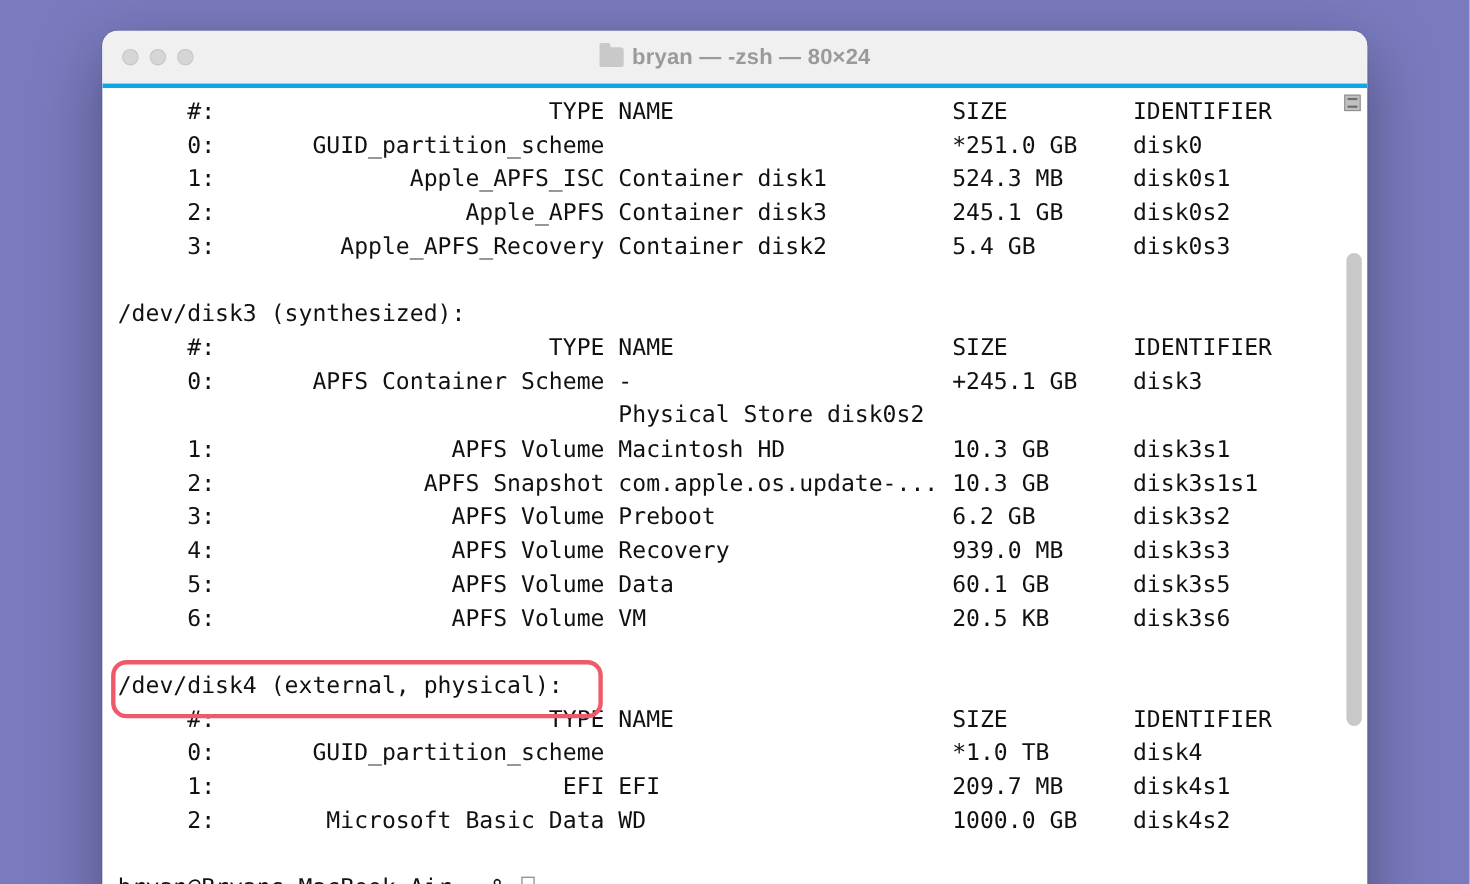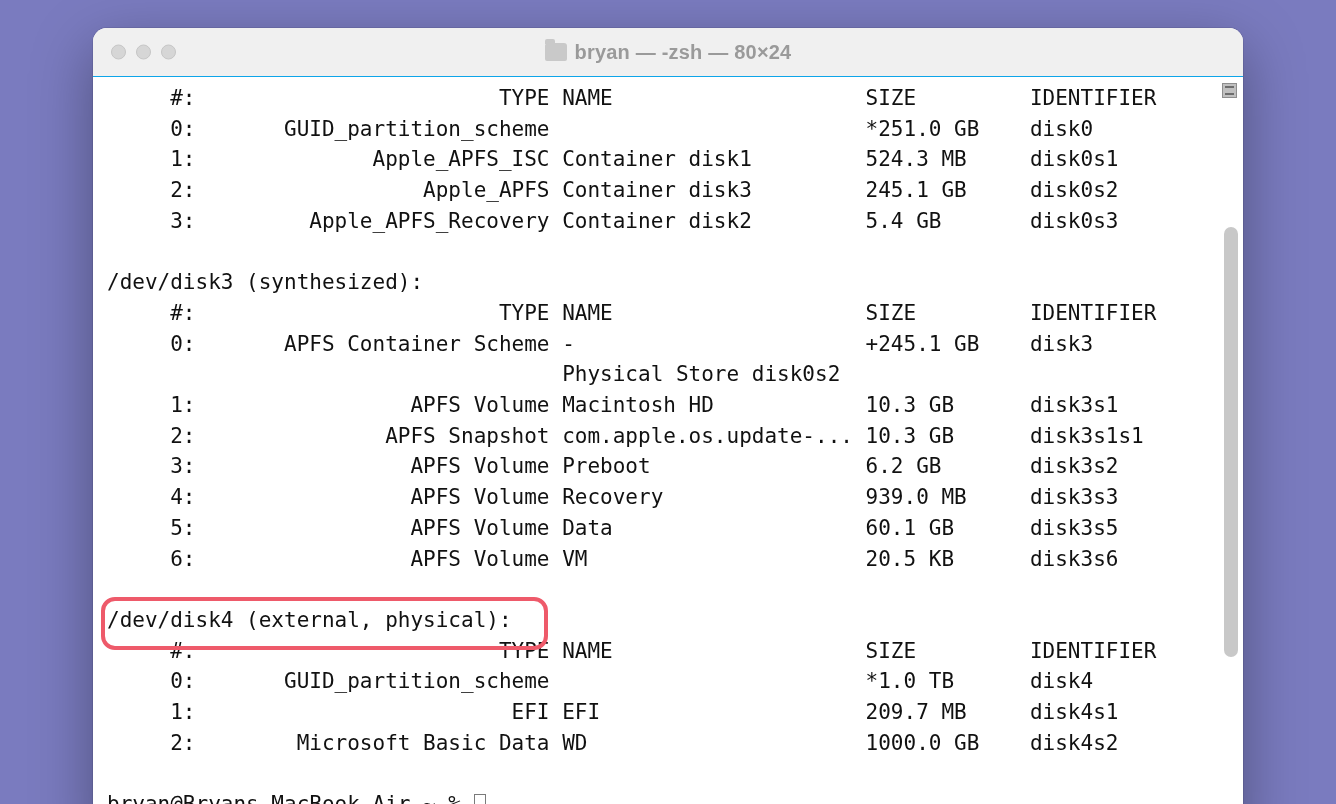--- a/index.html
+++ b/index.html
@@ -15,21 +15,21 @@
     width:1150px;
     background:#ffffff;
     border-radius:14px;
     box-shadow:0 20px 60px rgba(0,0,0,0.35),0 0 0 1px rgba(0,0,0,0.08);
     overflow:hidden;
     position:relative;
   }
   .titlebar{
     height:48px;
     background:#f0f0f0;
-    border-bottom:1px solid #0ea5e9;
+    border-bottom:4px solid #0ea5e9;
     display:flex;
     align-items:center;
     position:relative;
   }
   .traffic-lights{
     position:absolute;
     left:18px;
     top:50%;
     transform:translateY(-50%);
     display:flex;

